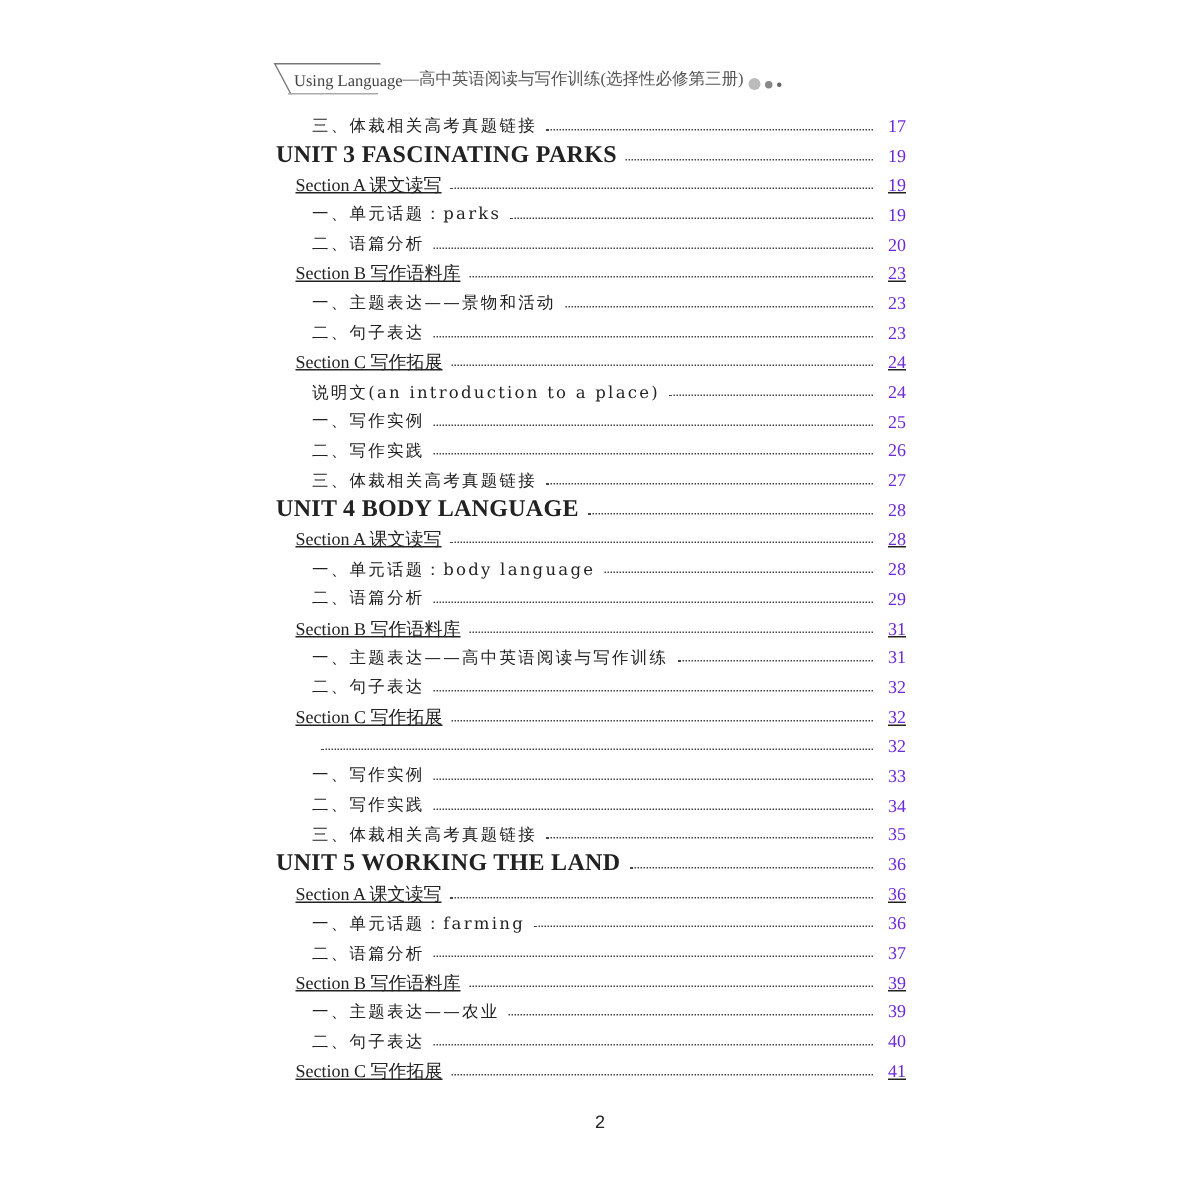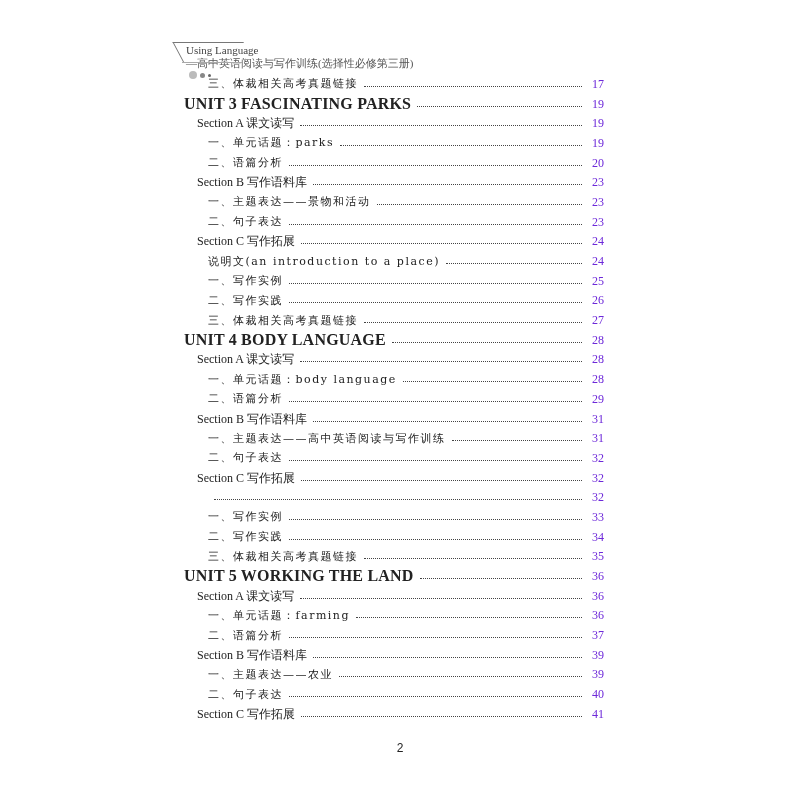--- a/index.html
+++ b/index.html
@@ -1,36 +1,36 @@
 <!DOCTYPE html>
 <html><head>
 <meta charset="utf-8">
 <style>
   html, body { margin: 0; padding: 0; background: #ffffff; }
   body { width: 800px; height: 800px; position: relative; overflow: hidden;
          font-family: "Liberation Serif", "DejaVu Serif", serif; color: #222; }
-  .header { position: absolute; left: 186px; top: 44px; height: 16px; display: flex; align-items: flex-start;
-            font-size: 11px; color: #444; white-space: nowrap; flex-direction: column; }
+  .header { position: absolute; left: 196px; top: 44px; height: 16px; display: flex; align-items: flex-end;
+            font-size: 11px; color: #444; white-space: nowrap; }
   .header .slant { position: absolute; left: -8px; top: -2px; width: 70px; height: 20px;
                    border-top: 1px solid #777; border-left: 1px solid #777; transform: skewX(28deg); }
   .header .under { position: absolute; left: -4px; top: 18px; width: 60px; height: 0; border-top: 1px solid #aaa; }
   .header .book { font-size: 11px; letter-spacing: 0; color: #555; }
   .header .dots { display: inline-flex; align-items: center; gap: 3px; margin-left: 3px; }
   .header .dot-big { width: 8px; height: 8px; border-radius: 50%; background: #bbb; display: inline-block; }
   .header .dot-mid { width: 5px; height: 5px; border-radius: 50%; background: #888; display: inline-block; }
   .header .dot-small { width: 3px; height: 3px; border-radius: 50%; background: #666; display: inline-block; }
 
   .toc { position: absolute; left: 184px; top: 74px; width: 420px; }
   .row { height: 19.7px; display: flex; align-items: center; font-size: 12px; line-height: 1; }
   .row .label { white-space: nowrap; flex: 0 0 auto; }
   .row .leader { flex: 1 1 auto; height: 1px; margin: 0 4px 0 6px; align-self: center;
                  border-bottom: 1px dotted #444; position: relative; top: 2px; }
   .row .page { flex: 0 0 auto; width: 18px; text-align: right; color: #6d28d9; font-size: 12px; }
   .row.unit .label { font-weight: bold; font-size: 16px; letter-spacing: 0.2px; }
-  .row.section { padding-left: 13px; }
+  .row.section { padding-left: 13px; text-decoration: underline; }
   .row.section .label { font-size: 12px; }
   .row.item { padding-left: 24px; }
   .row.item .label { font-size: 11px; letter-spacing: 1.5px; font-family: "DejaVu Serif", serif; }
 
   .page-number { position: absolute; left: 0; width: 800px; top: 741px; text-align: center;
                  font-family: "Liberation Sans", sans-serif; font-size: 12px; color: #222; }
 </style>
 </head>
 <body>
 

